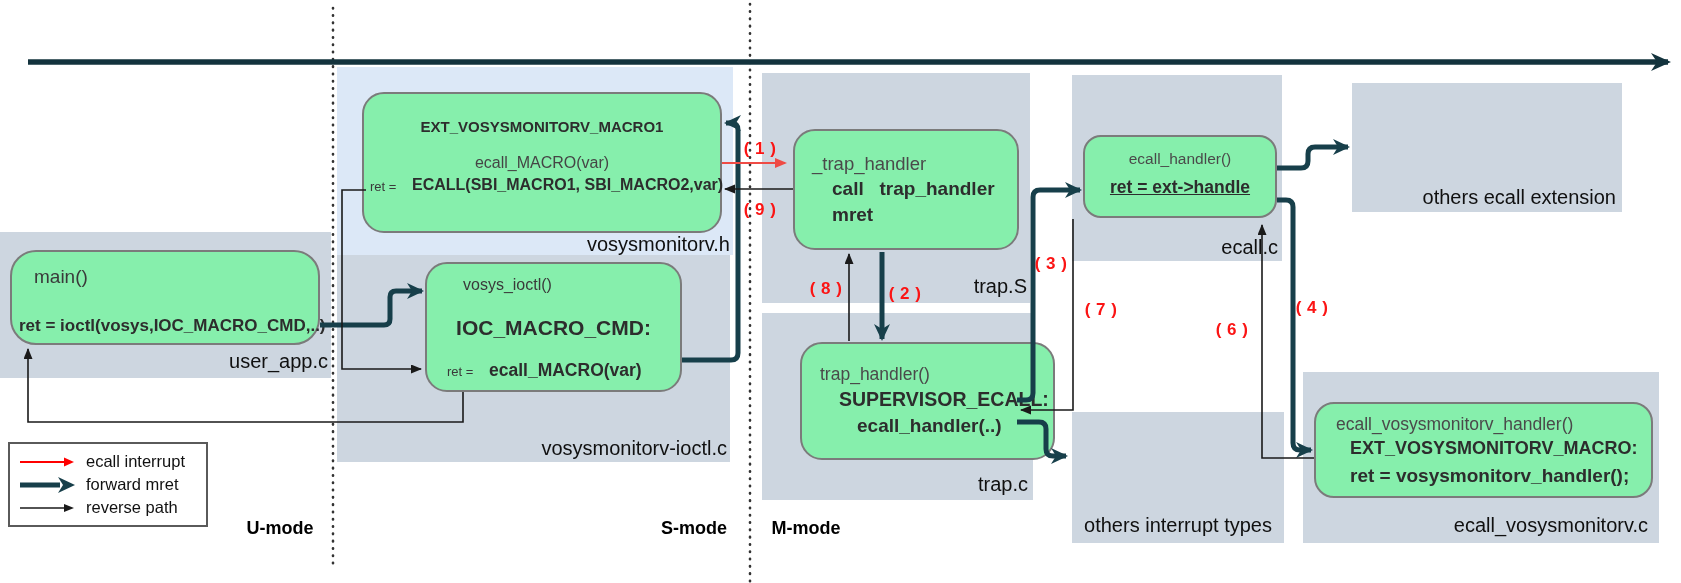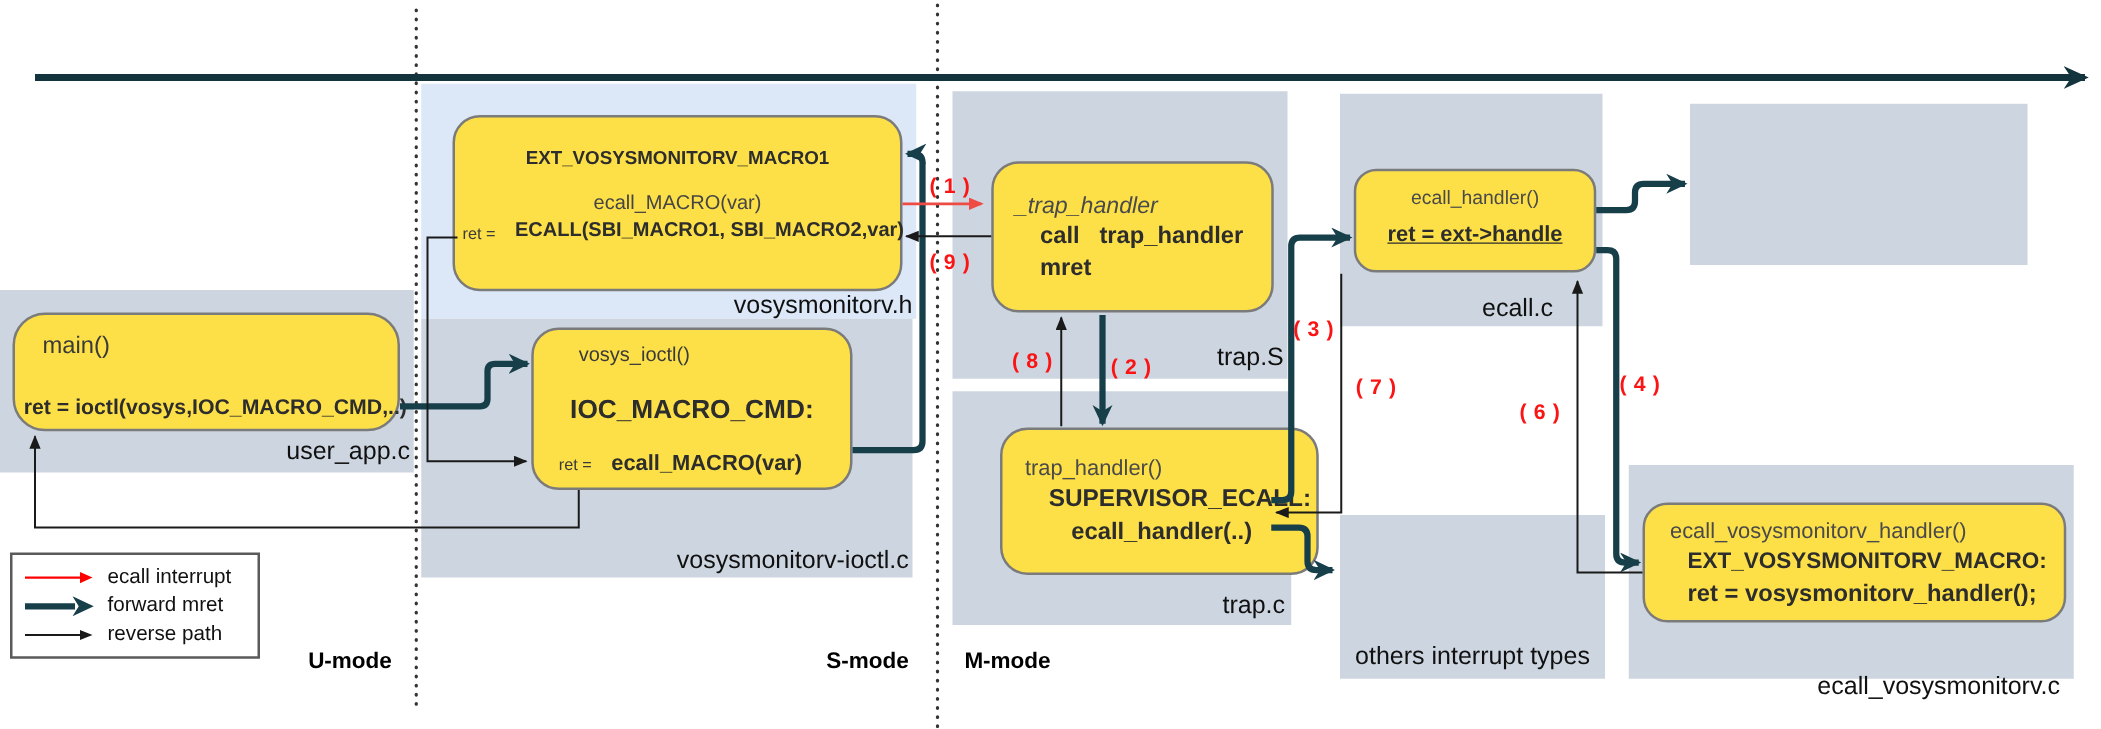--- a/index.html
+++ b/index.html
@@ -3,21 +3,21 @@
 <meta charset="utf-8">
 <style>
   html,body { margin:0; padding:0; background:#ffffff; }
   .stage {
     position:relative; width:1681px; height:583px; background:#ffffff;
     font-family:"Liberation Sans","DejaVu Sans",sans-serif; overflow:hidden;
   }
   .panel { position:absolute; background:#cdd6e0; z-index:1; }
   .panel.light { background:#dce8f7; }
   .box {
-    position:absolute; background:#fde047; border:2.5px solid #7b7b7b;
+    position:absolute; background:#86efac; border:2.5px solid #7b7b7b;
     border-radius:22px; z-index:3; color:#3a3a3a; box-sizing:border-box;
   }
   .box .line { position:absolute; white-space:nowrap; }
   .b { font-weight:bold; color:#2d2d2d; }
   .flabel { position:absolute; font-size:20px; color:#101010; z-index:2; white-space:nowrap; }
   .ra { text-align:right; }
   .ca { text-align:center; }
   .mode { position:absolute; font-weight:bold; font-size:18px; color:#000; z-index:2; white-space:nowrap; }
   .step {
     position:absolute; color:#fb1414; font-weight:bold; font-size:17px; z-index:6;
@@ -52,23 +52,24 @@
   <div class="panel" style="left:1072px; top:75px; width:210px; height:186px;"></div>
   <div class="panel" style="left:1352px; top:83px; width:270px; height:129px;"></div>
   <div class="panel" style="left:1072px; top:412px; width:212px; height:131px;"></div>
   <div class="panel" style="left:1303px; top:372px; width:356px; height:171px;"></div>
 
   <div class="flabel ra" style="left:100px; top:350px; width:228px;">user_app.c</div>
   <div class="flabel ra" style="left:530px; top:233px; width:200px;">vosysmonitorv.h</div>
   <div class="flabel ra" style="left:450px; top:437px; width:277px;">vosysmonitorv-ioctl.c</div>
   <div class="flabel ra" style="left:900px; top:275px; width:127px;">trap.S</div>
   <div class="flabel ra" style="left:900px; top:473px; width:128px;">trap.c</div>
-  <div class="flabel ra" style="left:1150px; top:236px; width:128px;text-align:center;">ecall.c</div>
+  <div class="flabel ra" style="left:1150px; top:236px; width:128px;">ecall.c</div>
+  <div class="flabel ra" style="left:1380px; top:186px; width:236px;">others ecall extension</div>
   <div class="flabel ca" style="left:1072px; top:514px; width:212px;">others interrupt types</div>
-  <div class="flabel ra" style="left:1400px; top:514px; width:248px;margin-top:24px;">ecall_vosysmonitorv.c</div>
+  <div class="flabel ra" style="left:1400px; top:514px; width:248px;">ecall_vosysmonitorv.c</div>
 
   <div class="mode ca" style="left:230px; top:518px; width:100px;">U-mode</div>
   <div class="mode ca" style="left:644px; top:518px; width:100px;">S-mode</div>
   <div class="mode ca" style="left:756px; top:518px; width:100px;">M-mode</div>
 
   <div class="box" style="left:10px; top:250px; width:310px; height:95px; border-radius:26px;">
     <div class="line" style="left:22px; top:14px; font-size:19px;">main()</div>
     <div class="line b" style="left:7px; top:64px; font-size:17px;">ret = ioctl(vosys,IOC_MACRO_CMD,..)</div>
   </div>
 
@@ -80,21 +81,21 @@
   </div>
 
   <div class="box" style="left:425px; top:262px; width:257px; height:130px;">
     <div class="line" style="left:36px; top:12px; font-size:16px;">vosys_ioctl()</div>
     <div class="line b ca" style="left:0; top:52px; width:100%; font-size:21px;">IOC_MACRO_CMD:</div>
     <div class="line rets" style="left:20px; top:100px;">ret =</div>
     <div class="line b" style="left:62px; top:96px; font-size:17.5px;">ecall_MACRO(var)</div>
   </div>
 
   <div class="box" style="left:793px; top:129px; width:226px; height:121px;">
-    <div class="line" style="left:17px; top:22px; font-size:18.5px; color:#4a4a4a;font-style:italic;">_trap_handler</div>
+    <div class="line" style="left:17px; top:22px; font-size:18.5px; color:#4a4a4a;">_trap_handler</div>
     <div class="line b" style="left:37px; top:47px; font-size:19px; white-space:pre;">call   trap_handler</div>
     <div class="line b" style="left:37px; top:73px; font-size:19px;">mret</div>
   </div>
 
   <div class="box" style="left:800px; top:342px; width:255px; height:118px;">
     <div class="line" style="left:18px; top:20px; font-size:17.5px; color:#4a4a4a;">trap_handler()</div>
     <div class="line b" style="left:37px; top:44px; font-size:19.5px;">SUPERVISOR_ECALL:</div>
     <div class="line b" style="left:55px; top:71px; font-size:19px;">ecall_handler(..)</div>
   </div>
 

